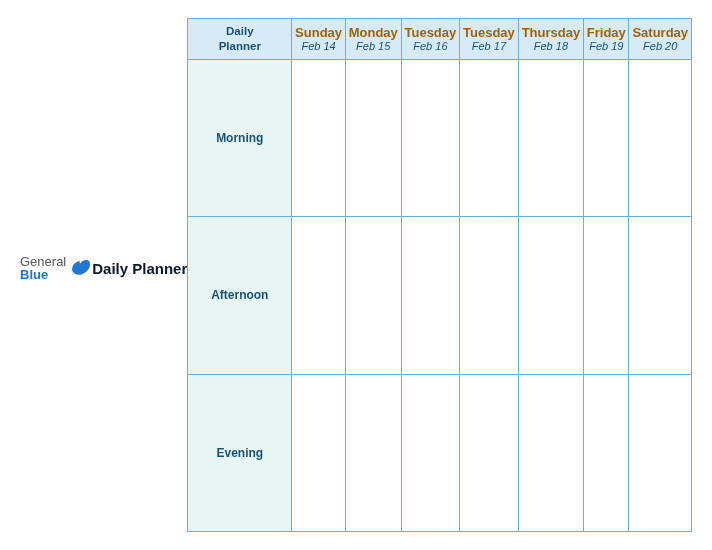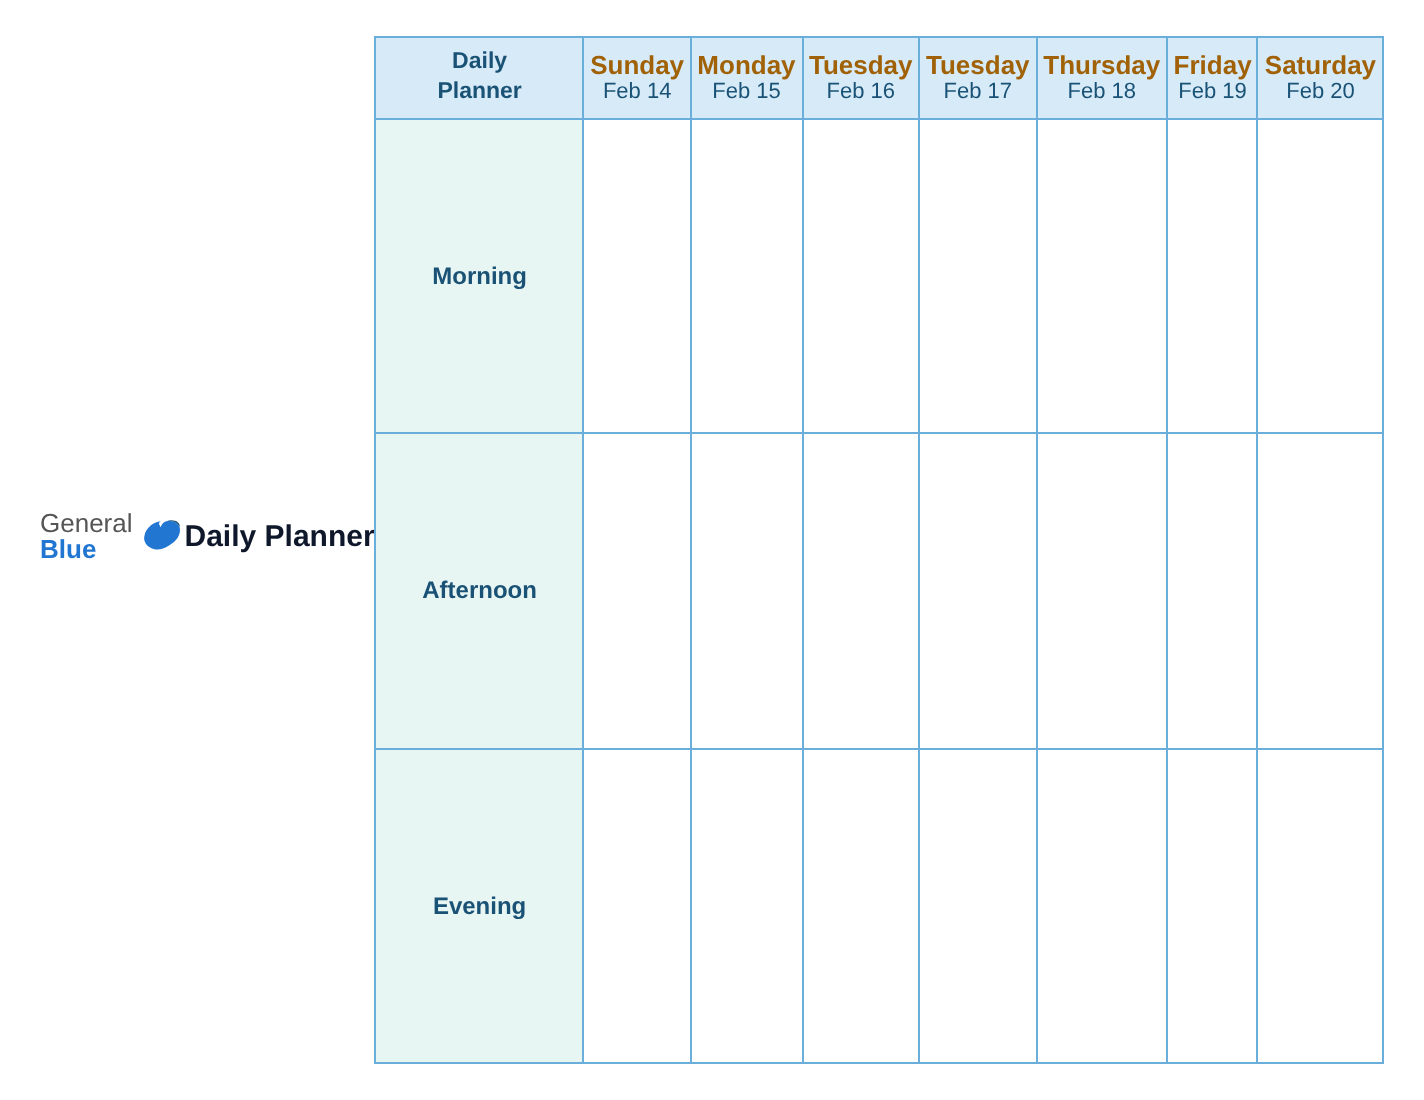--- a/index.html
+++ b/index.html
@@ -79,20 +79,21 @@
       display: block;
       font-size: 13px;
       font-weight: bold;
       color: #a16207;
     }
     .day-date {
       display: block;
       font-size: 11px;
       font-weight: normal;
       color: #1a5276;
+      font-style: italic;
     }
     .label-col {
       background: #e8f6f3;
       width: 104px;
       text-align: center;
       font-size: 12px;
       font-weight: bold;
       color: #1a5276;
       vertical-align: middle;
       padding: 8px 4px;

